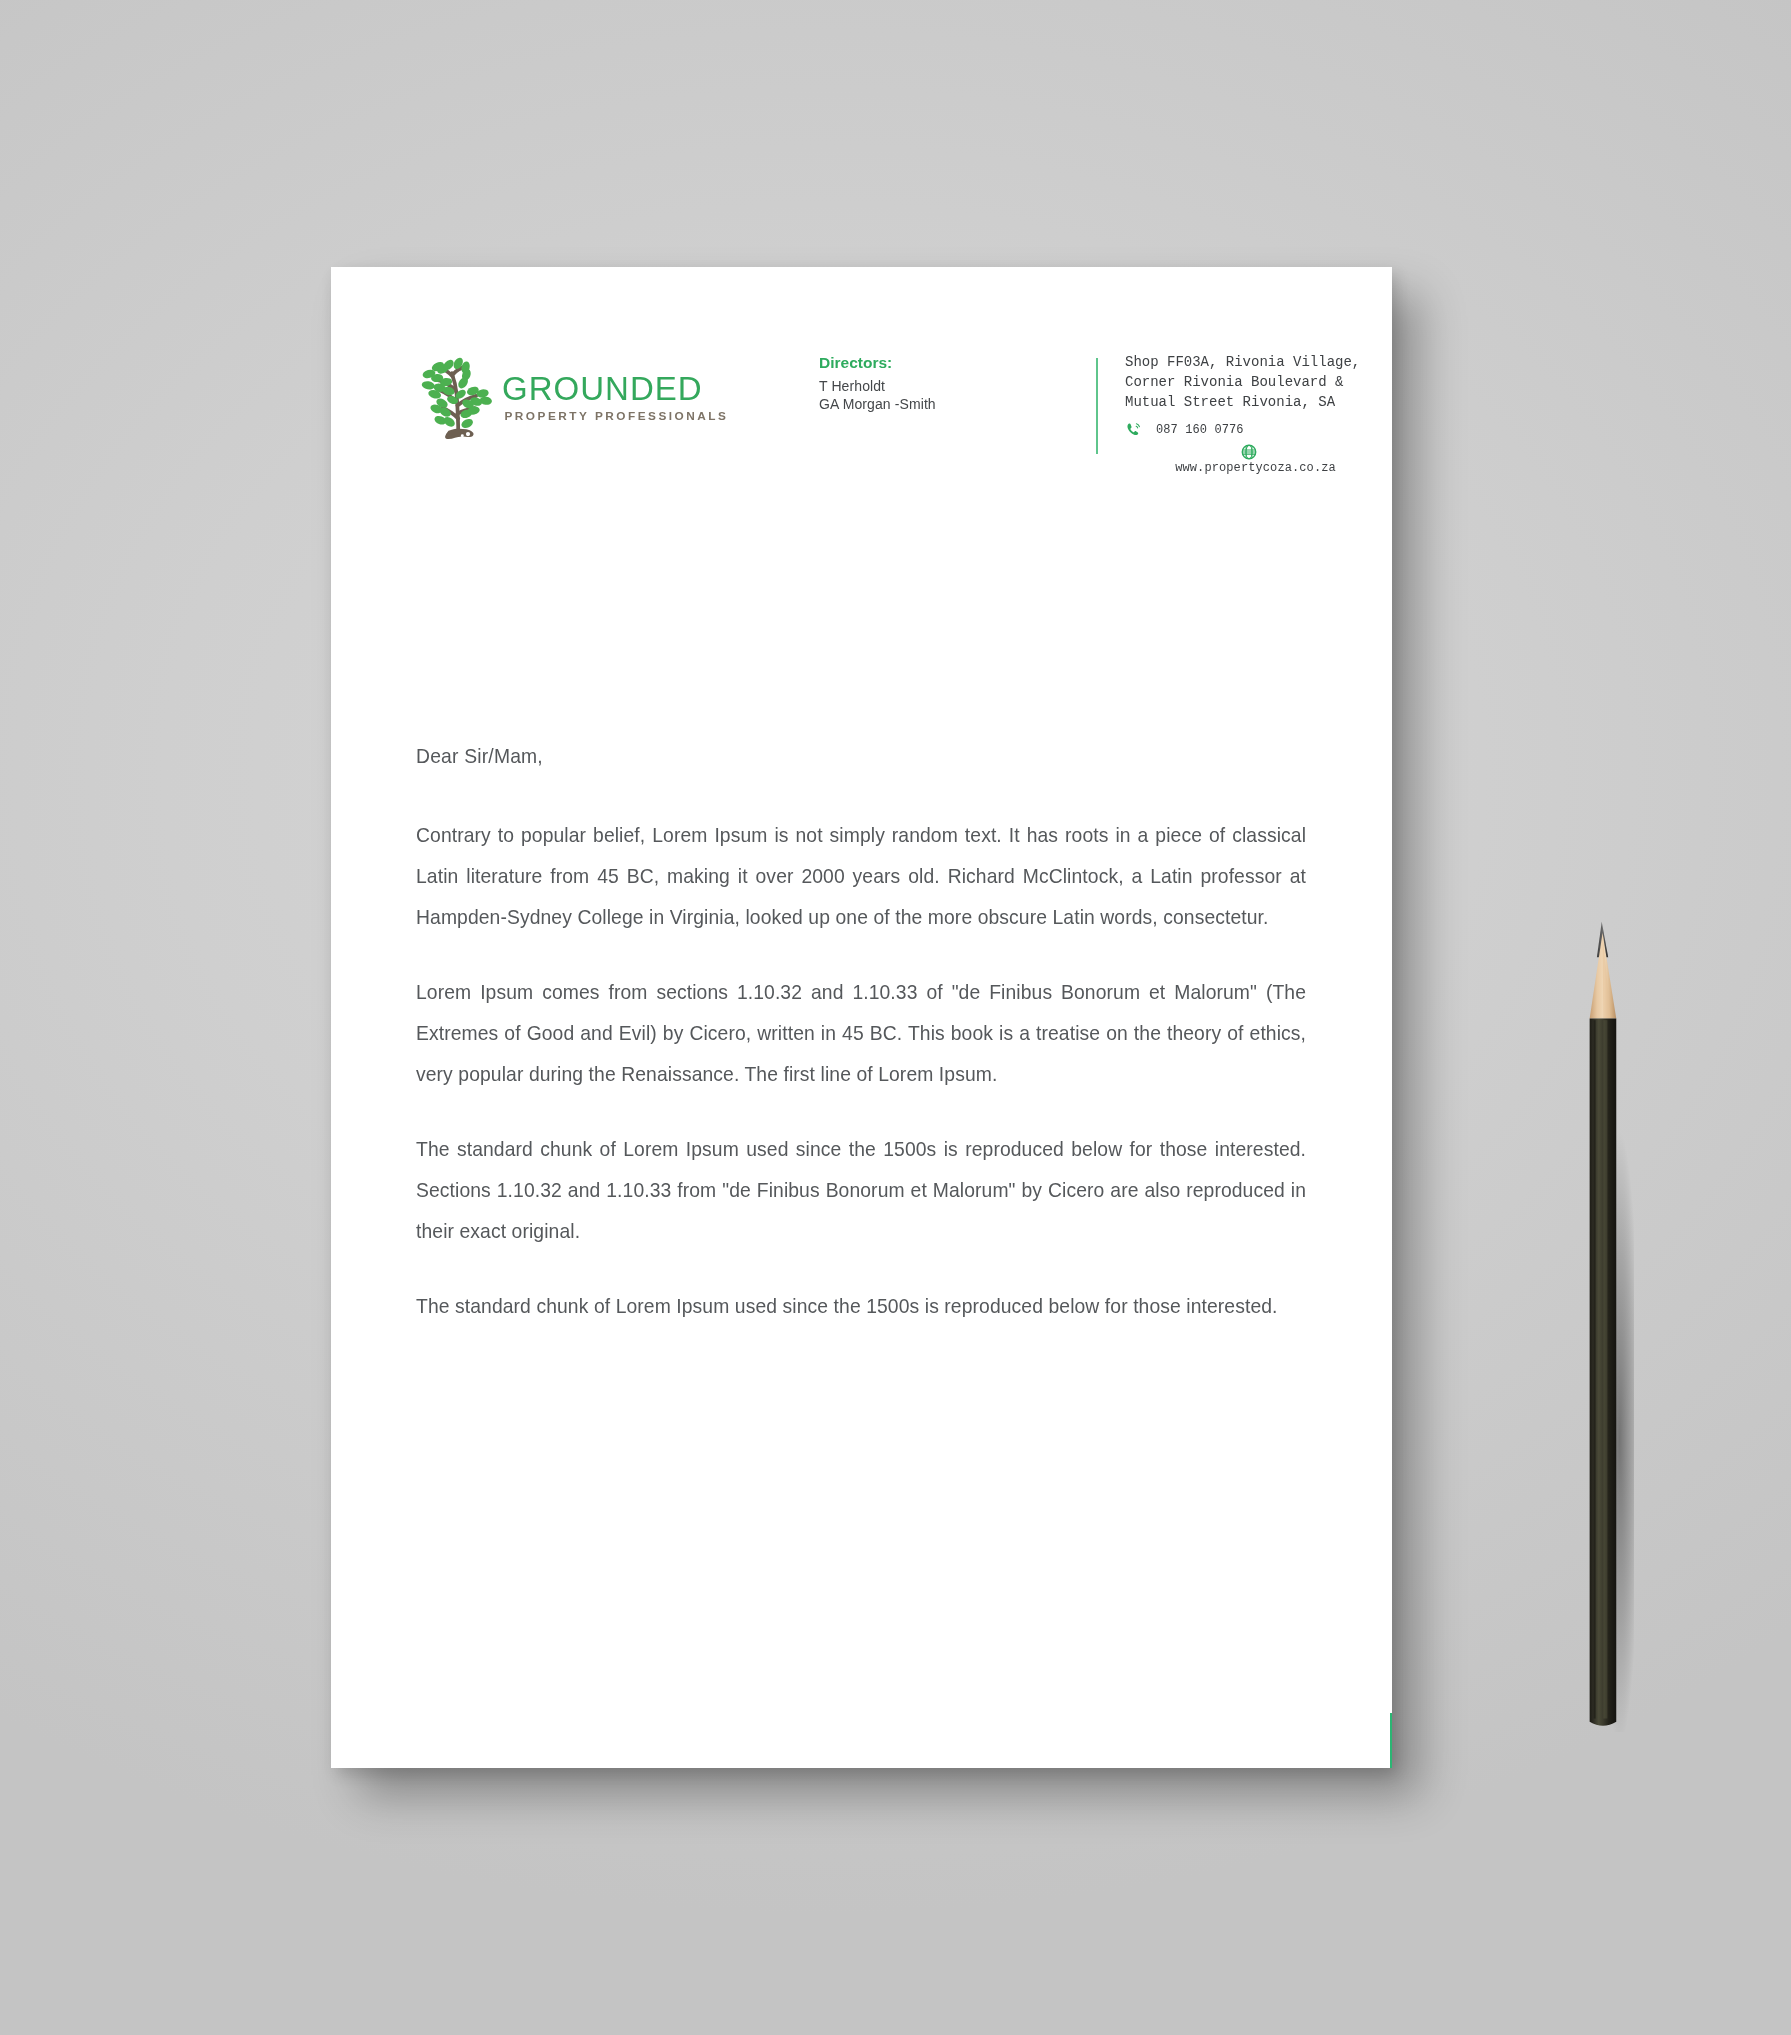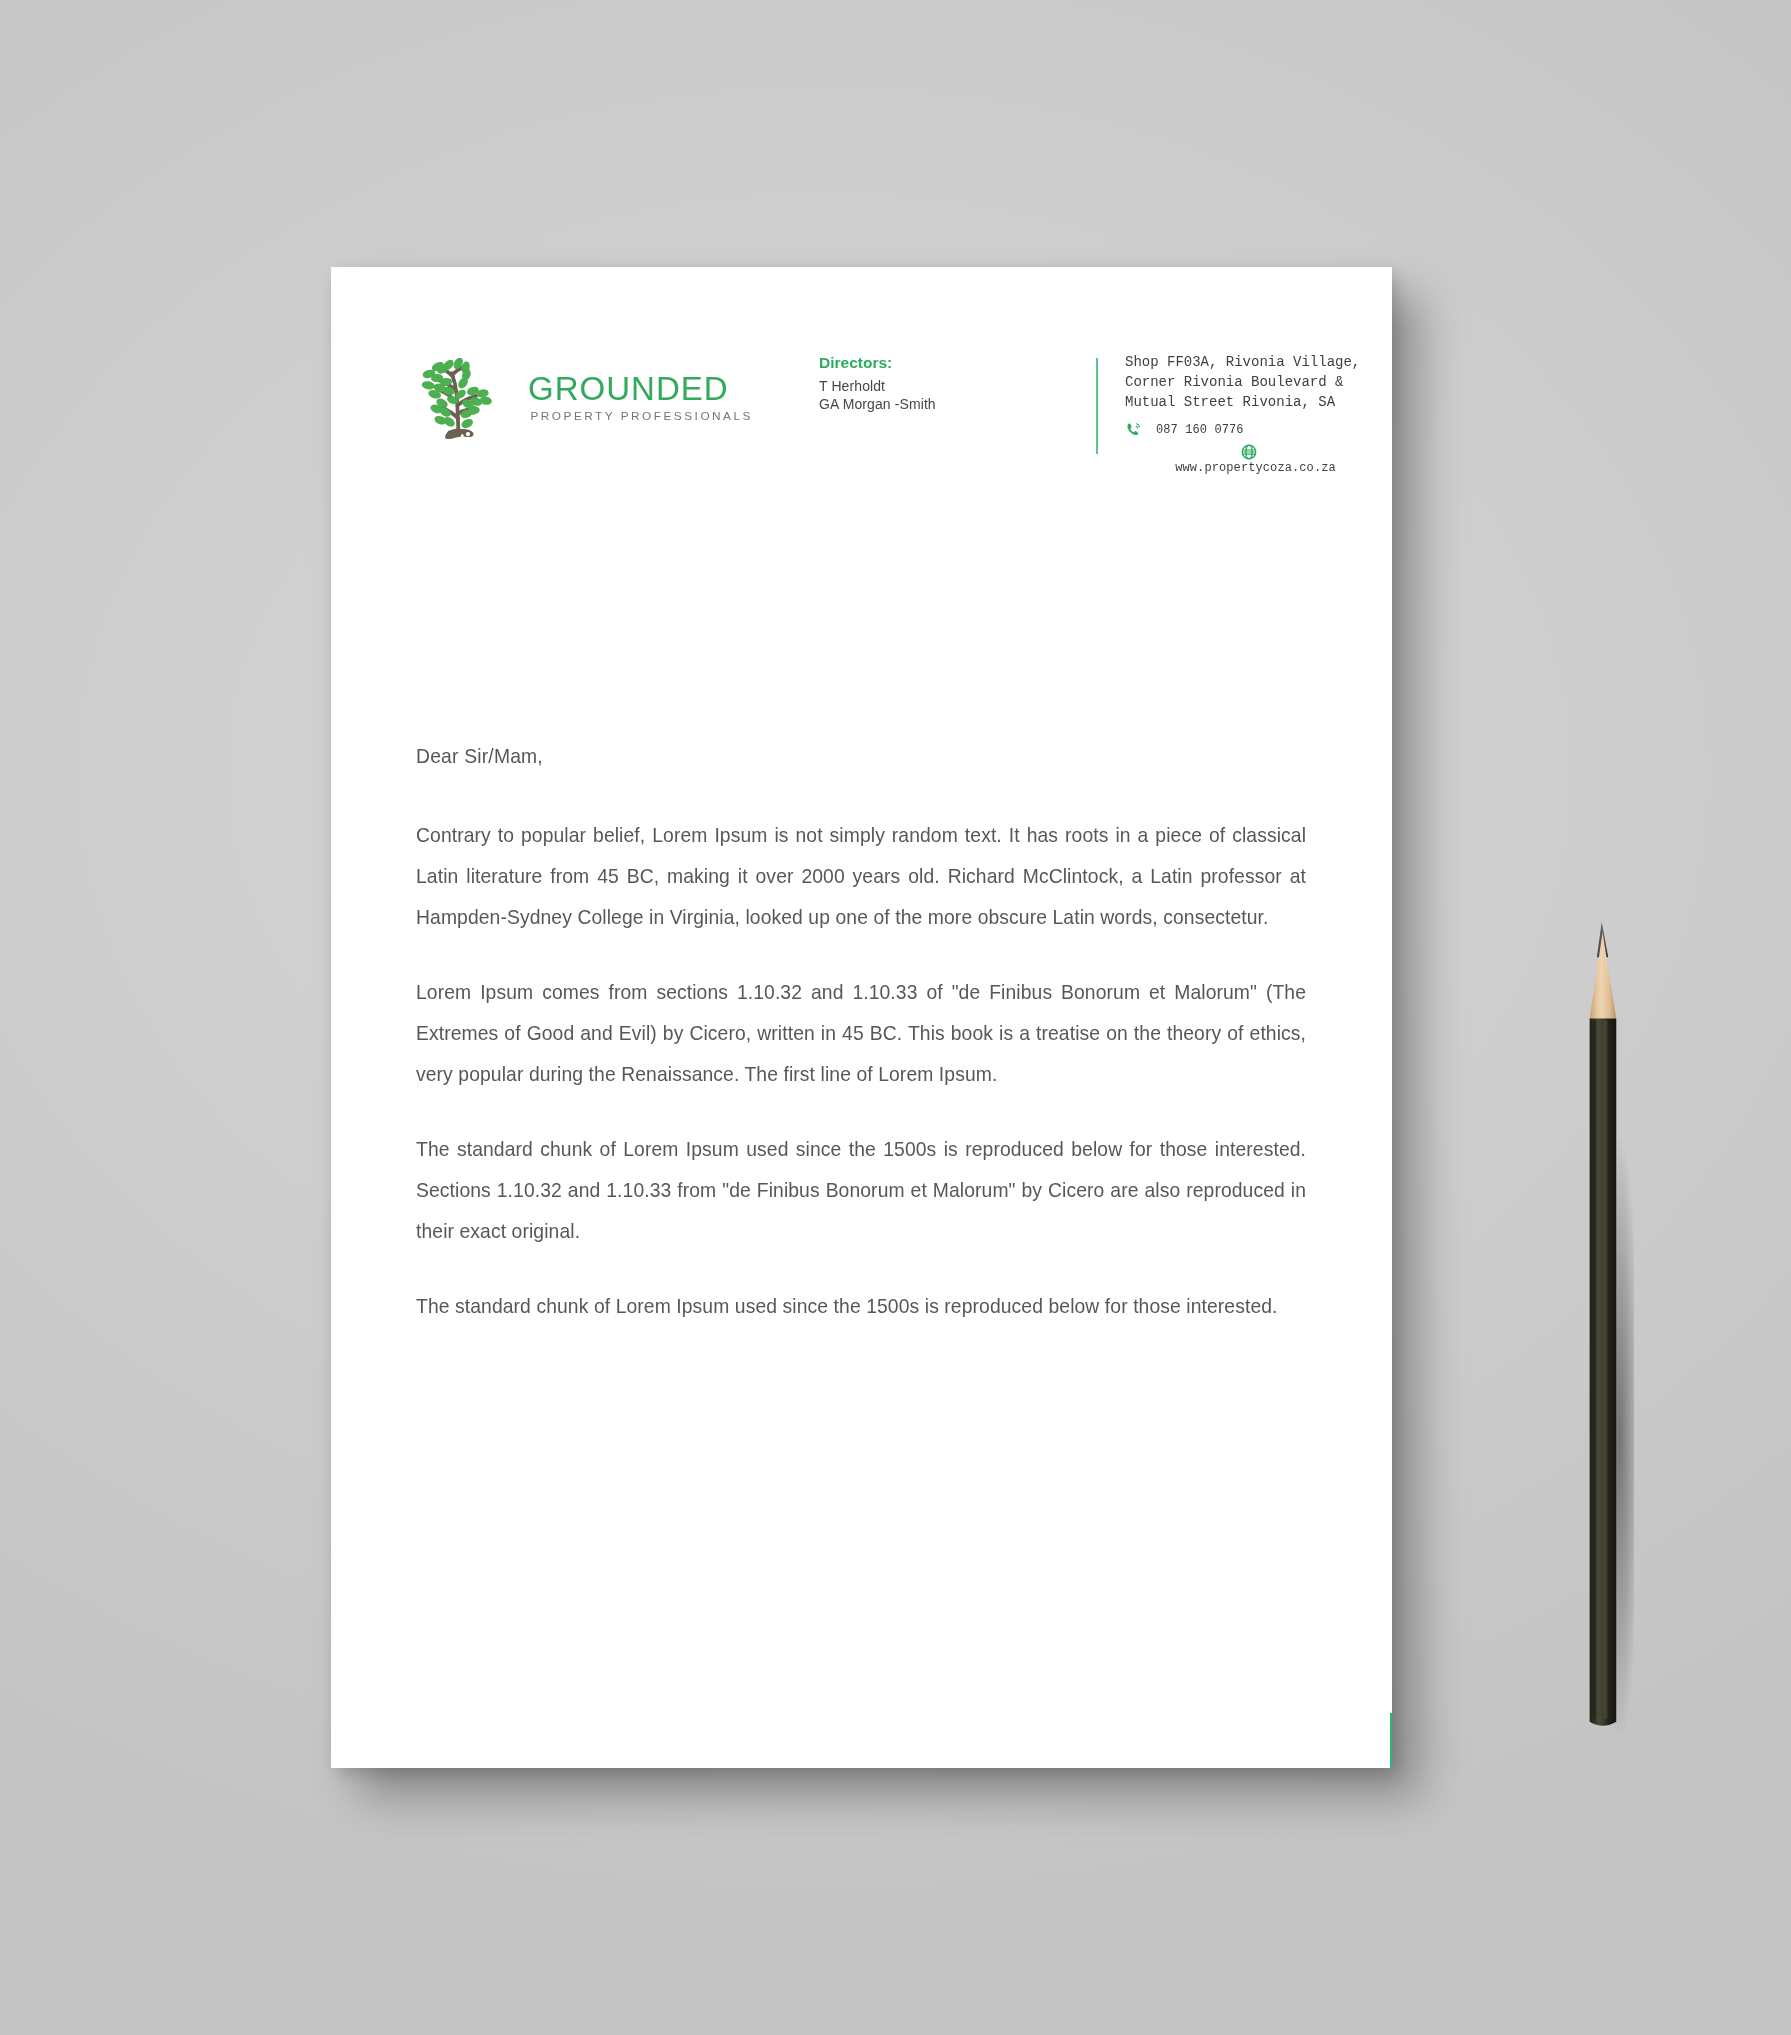--- a/index.html
+++ b/index.html
@@ -52,21 +52,20 @@
     width: 100%;
     height: 212px;
   }
 
   .logo-block {
     position: absolute;
     left: 85px;
     top: 88px;
     display: flex;
     align-items: center;
-    gap: 26px;
   }
   .logo-mark {
     width: 78px;
     height: 85px;
     flex: none;
   }
   .logo-text {
     margin-left: 8.1px;
     line-height: 1;
   }
@@ -79,21 +78,21 @@
     display: block;
   }
   .logo-sub {
     font-family: "Liberation Sans", sans-serif;
     font-size: 11.8px;
     letter-spacing: 2.5px;
     color: #7d7366;
     display: block;
     margin-top: 5.7px;
     margin-left: 2.4px;
-    font-weight: 400;
+    font-weight: 700;
   }
 
   
   .directors {
     position: absolute;
     right: 386px;
     top: 86px;
     width: 187px;
     text-align: left;
     line-height: 1.32;

